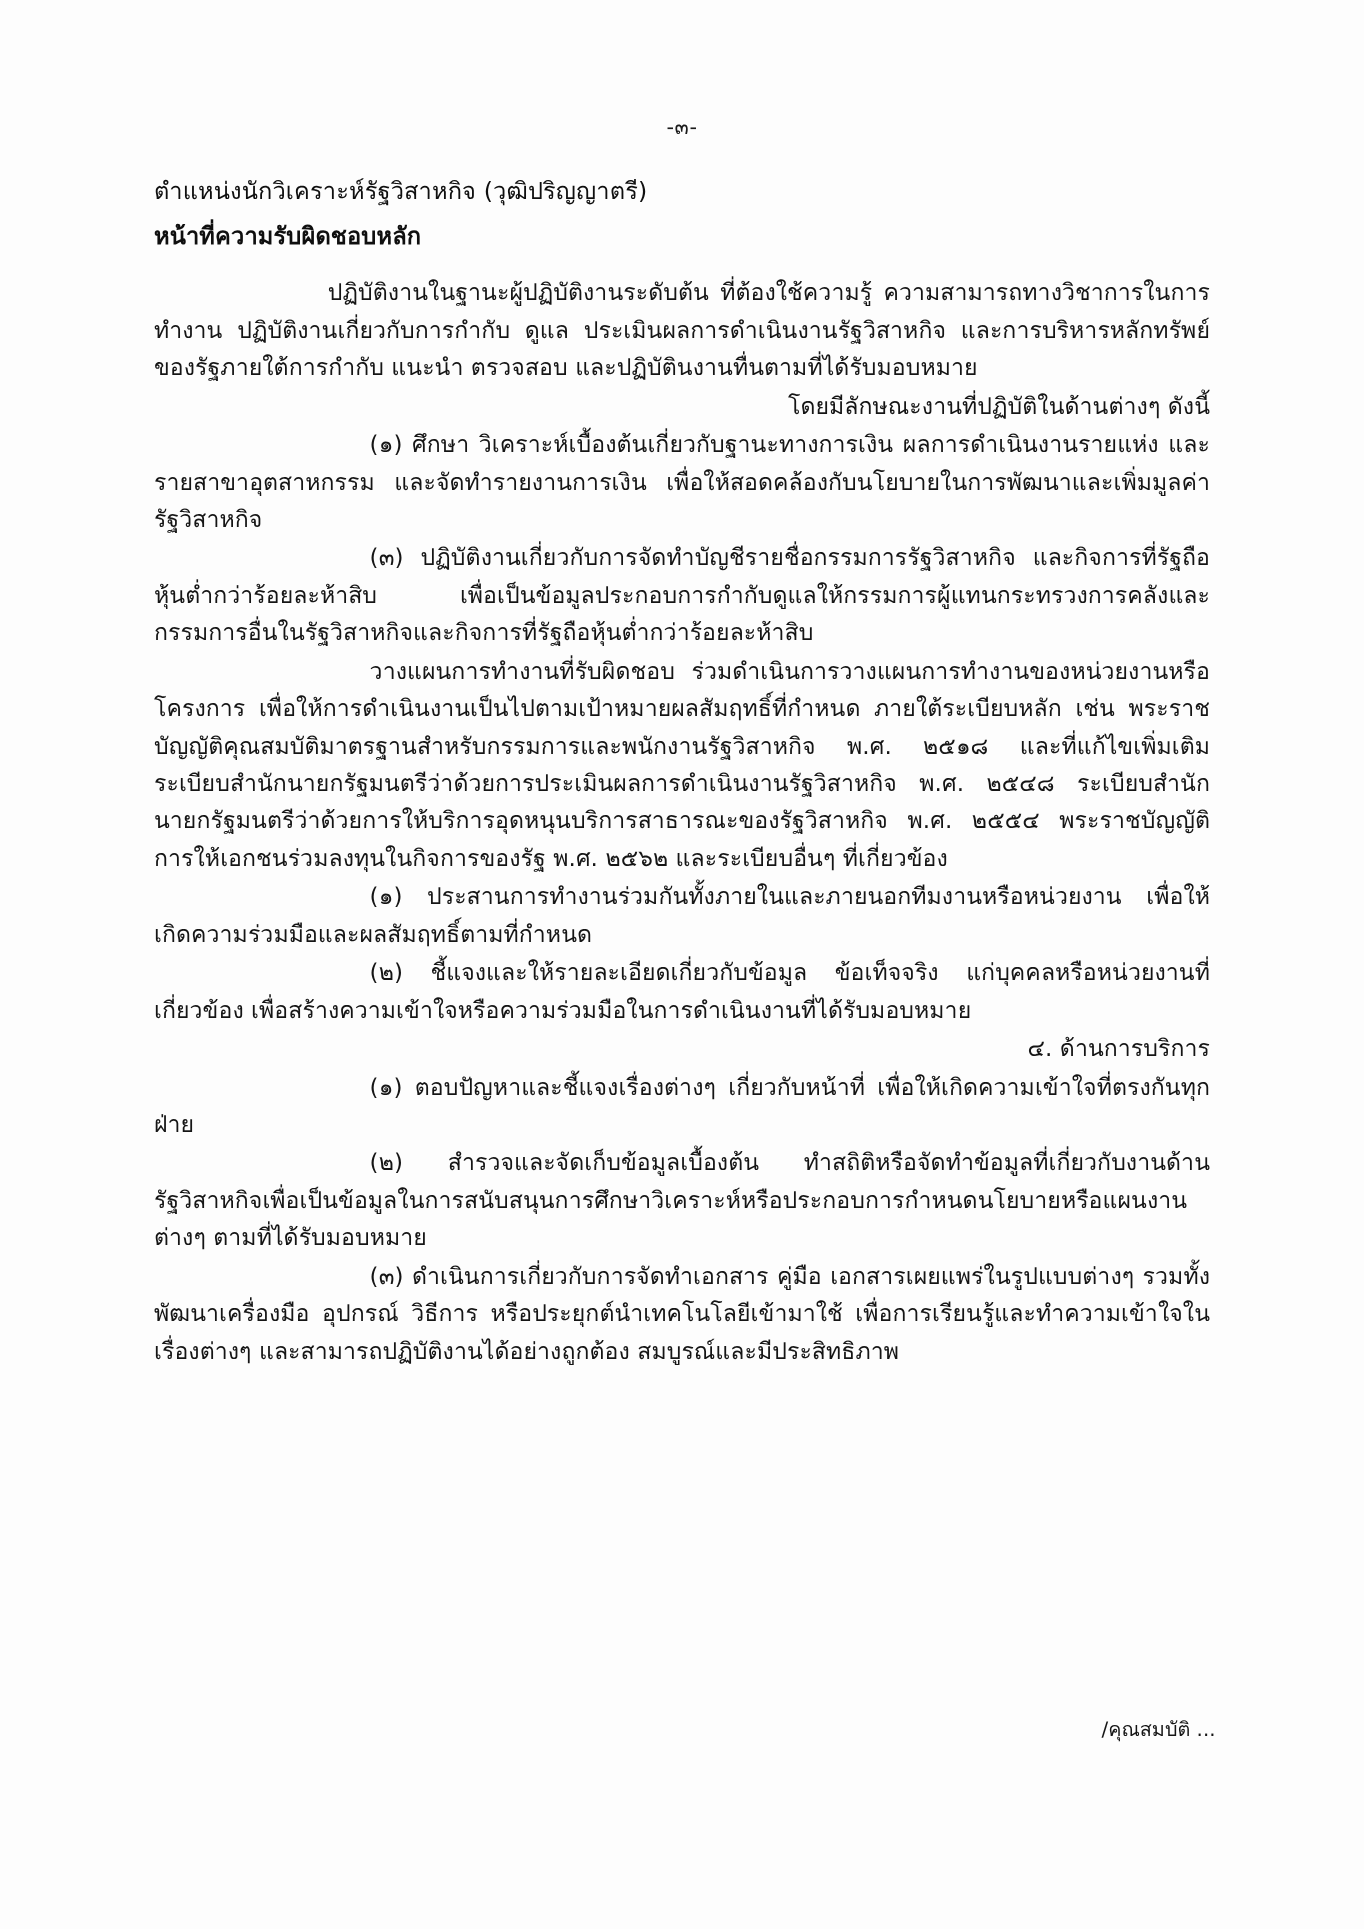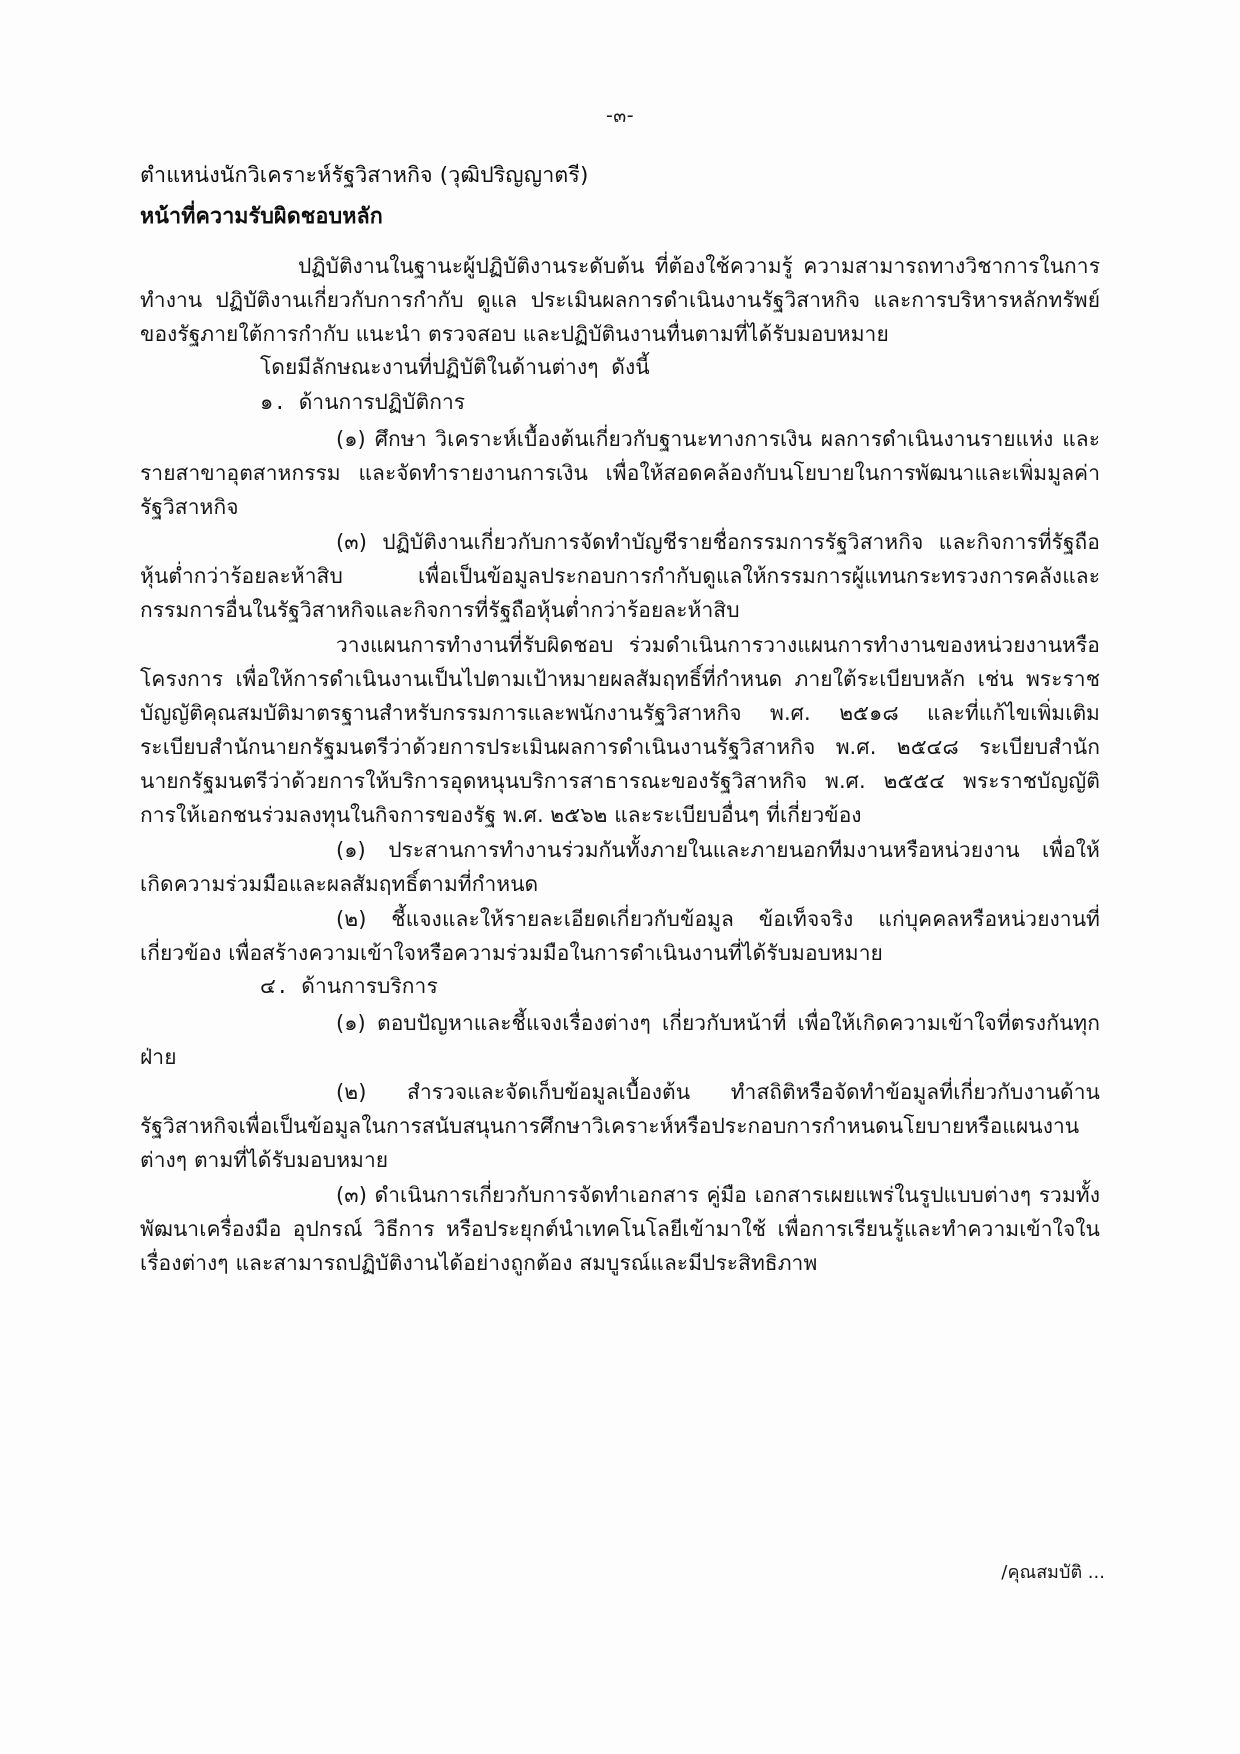--- a/index.html
+++ b/index.html
@@ -57,21 +57,21 @@
     line-height: 1.62;
     margin: 0 0 1px 0;
     text-align: justify;
     text-justify: inter-word;
     color: #151515;
     letter-spacing: 0.05px;
   }
   p.indent-1 { text-indent: 120px; }
   p.indent-2 { text-indent: 158px; }
   p.indent-3 { text-indent: 196px; }
-  p.last-line { text-align: left; font-family: Liberation Mono, monospace; }
+  p.last-line { text-align: right; }
   .footer-note {
     position: absolute;
     bottom: 168px;
     right: 135px;
     font-size: 18px;
     color: #151515;
   }
 </style>
 </head>
 <body>
@@ -83,21 +83,20 @@
   <div class="content">
 
     <div class="heading">ตำแหน่งนักวิเคราะห์รัฐวิสาหกิจ (วุฒิปริญญาตรี)</div>
 
     <div class="subheading">หน้าที่ความรับผิดชอบหลัก</div>
 
     <p class="para indent-2">ปฏิบัติงานในฐานะผู้ปฏิบัติงานระดับต้น ที่ต้องใช้ความรู้ ความสามารถทางวิชาการในการทำงาน ปฏิบัติงานเกี่ยวกับการกำกับ ดูแล ประเมินผลการดำเนินงานรัฐวิสาหกิจ และการบริหารหลักทรัพย์ของรัฐภายใต้การกำกับ แนะนำ ตรวจสอบ และปฏิบัตินงานทื่นตามที่ได้รับมอบหมาย</p>
 
     <p class="para indent-1 last-line">โดยมีลักษณะงานที่ปฏิบัติในด้านต่างๆ ดังนี้</p>
 
-    <p class="para indent-1 last-line">๑. ด้านการปฏิบัติการ</p>
 
     <p class="para indent-3">(๑) ศึกษา วิเคราะห์เบื้องต้นเกี่ยวกับฐานะทางการเงิน ผลการดำเนินงานรายแห่ง และรายสาขาอุตสาหกรรม และจัดทำรายงานการเงิน เพื่อให้สอดคล้องกับนโยบายในการพัฒนาและเพิ่มมูลค่ารัฐวิสาหกิจ</p>
 
 
     <p class="para indent-3">(๓) ปฏิบัติงานเกี่ยวกับการจัดทำบัญชีรายชื่อกรรมการรัฐวิสาหกิจ และกิจการที่รัฐถือหุ้นต่ำกว่าร้อยละห้าสิบ เพื่อเป็นข้อมูลประกอบการกำกับดูแลให้กรรมการผู้แทนกระทรวงการคลังและกรรมการอื่นในรัฐวิสาหกิจและกิจการที่รัฐถือหุ้นต่ำกว่าร้อยละห้าสิบ</p>
 
 
     <p class="para indent-3">วางแผนการทำงานที่รับผิดชอบ ร่วมดำเนินการวางแผนการทำงานของหน่วยงานหรือโครงการ เพื่อให้การดำเนินงานเป็นไปตามเป้าหมายผลสัมฤทธิ์ที่กำหนด ภายใต้ระเบียบหลัก เช่น พระราชบัญญัติคุณสมบัติมาตรฐานสำหรับกรรมการและพนักงานรัฐวิสาหกิจ พ.ศ. ๒๕๑๘ และที่แก้ไขเพิ่มเติม ระเบียบสำนักนายกรัฐมนตรีว่าด้วยการประเมินผลการดำเนินงานรัฐวิสาหกิจ พ.ศ. ๒๕๔๘ ระเบียบสำนักนายกรัฐมนตรีว่าด้วยการให้บริการอุดหนุนบริการสาธารณะของรัฐวิสาหกิจ พ.ศ. ๒๕๕๔ พระราชบัญญัติการให้เอกชนร่วมลงทุนในกิจการของรัฐ พ.ศ. ๒๕๖๒ และระเบียบอื่นๆ ที่เกี่ยวข้อง</p>
 
 

